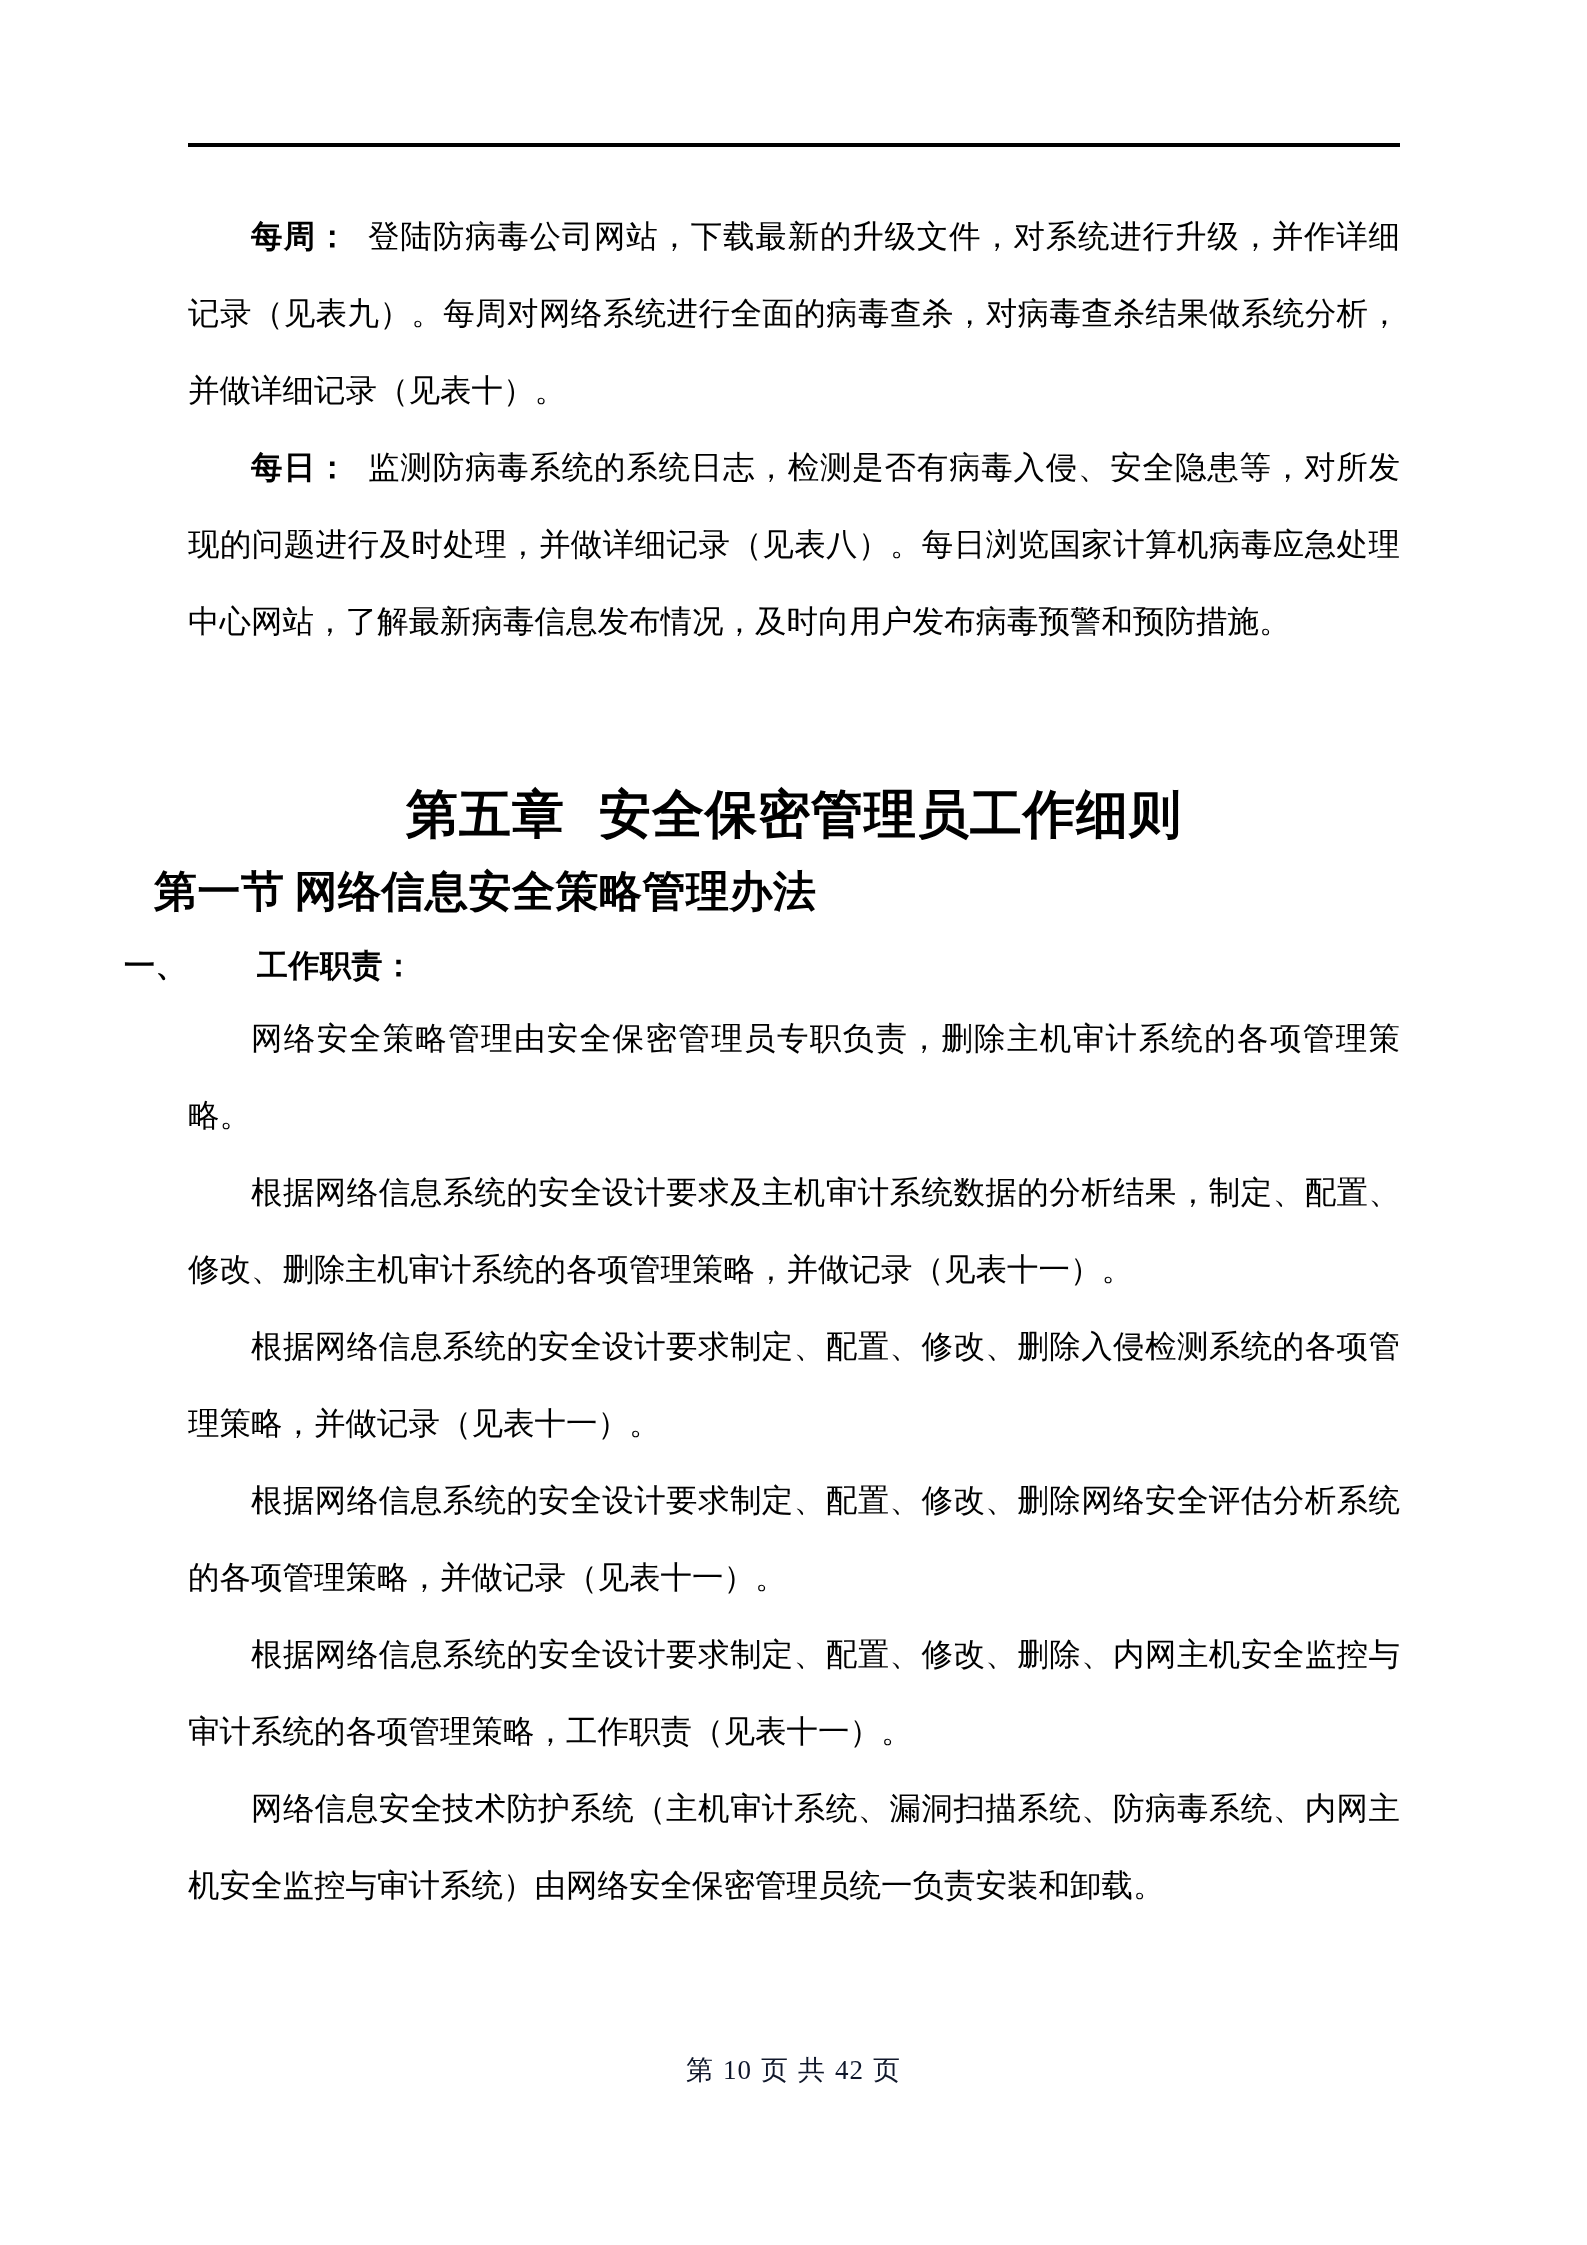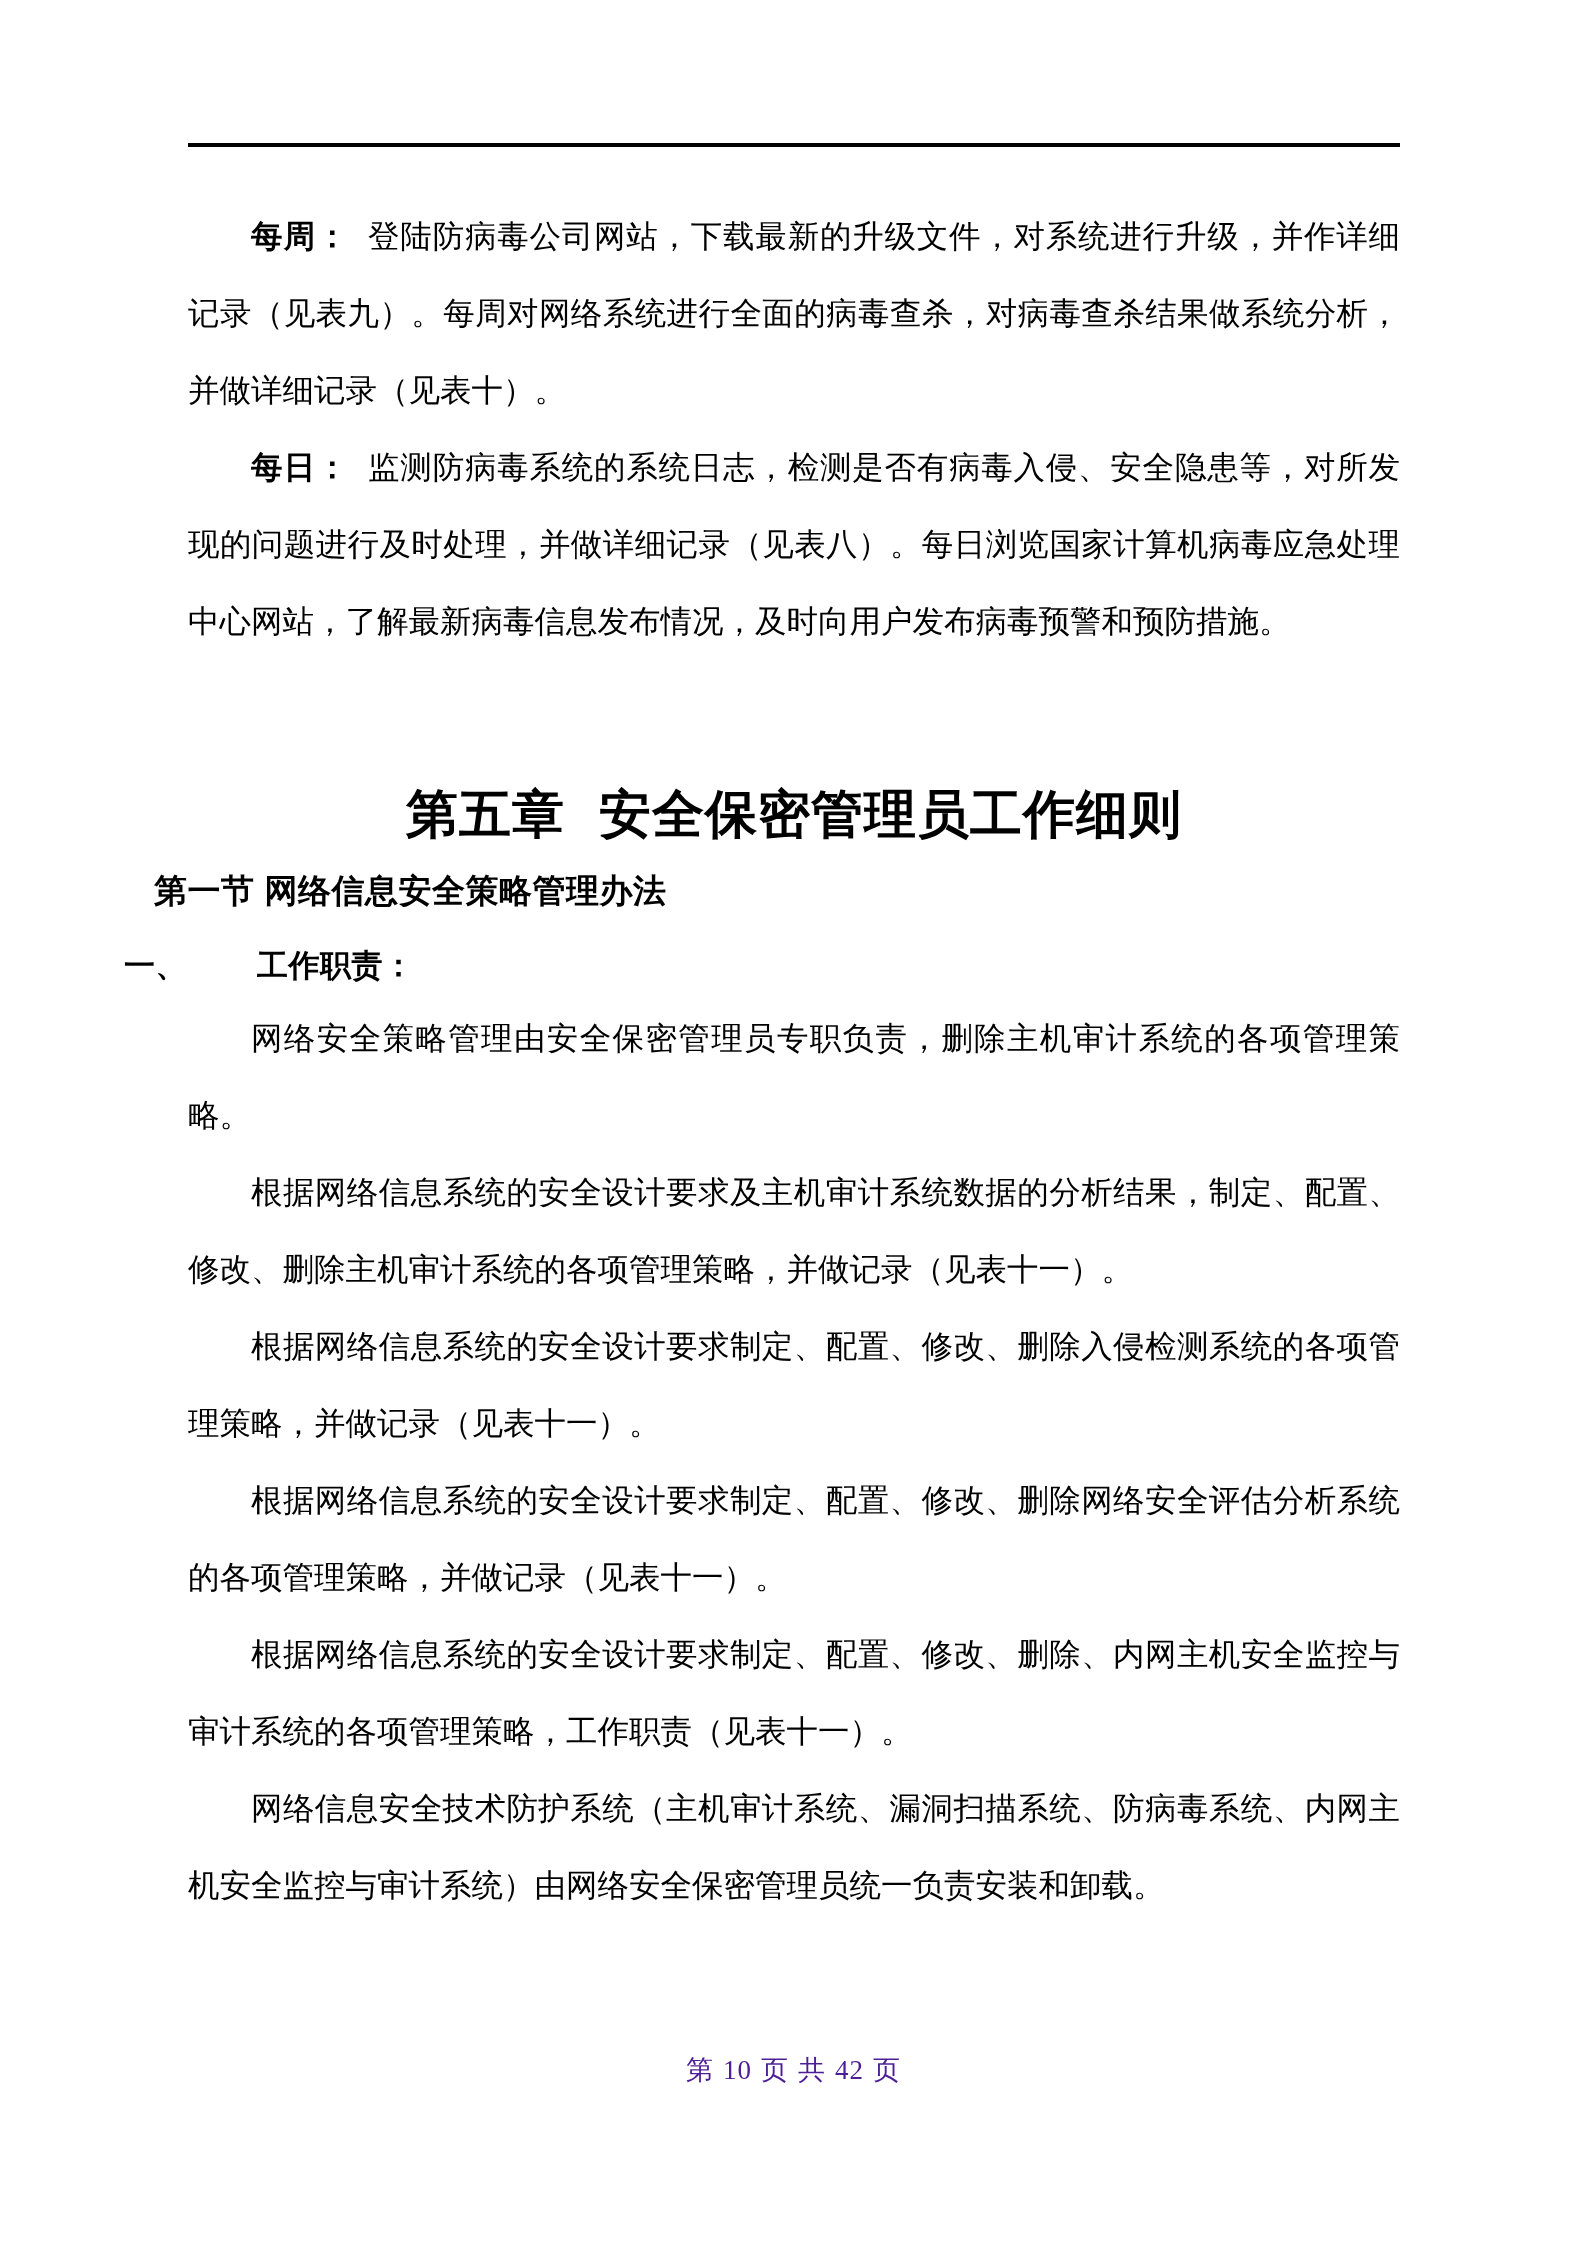--- a/index.html
+++ b/index.html
@@ -61,21 +61,21 @@
     text-align: center;
     line-height: 72px;
     letter-spacing: 1px;
     margin: 0;
   }
   .chapter-title .ch-gap {
     display: inline-block;
     width: 34px;
   }
   .section-title {
-    font-size: 33px;
+    font-size: 43px;
     font-weight: bold;
     text-align: left;
     line-height: 66px;
     margin: 8px 0 0 -34px;
     letter-spacing: 0.5px;
   }
   .section-title .sec-gap {
     display: inline-block;
     width: 10px;
   }
@@ -91,21 +91,21 @@
     width: 70px;
   }
   .footer {
     position: absolute;
     left: 0;
     top: 2052px;
     width: 1587px;
     text-align: center;
     font-family: "Liberation Serif", "DejaVu Serif", serif;
     font-size: 27px;
-    color: #4c1d95;
+    color: #0f172a;
     letter-spacing: 1px;
   }
   .footer .fsp { display: inline-block; width: 9px; }
 </style>
 </head>
 <body>
 
 <div class="page">
 
   <div class="header-rule"></div>

